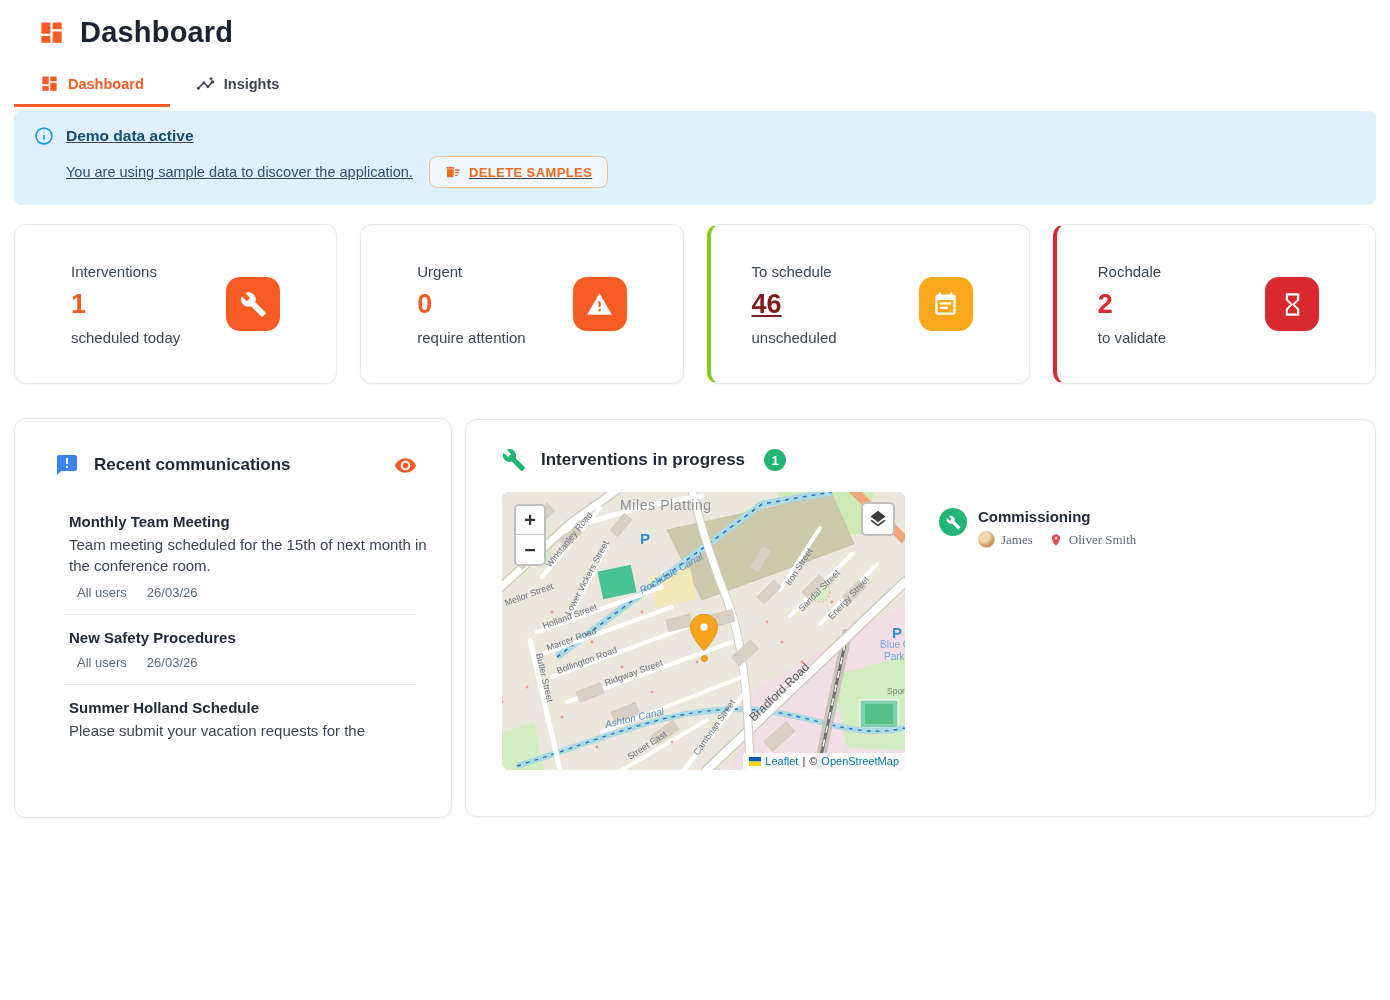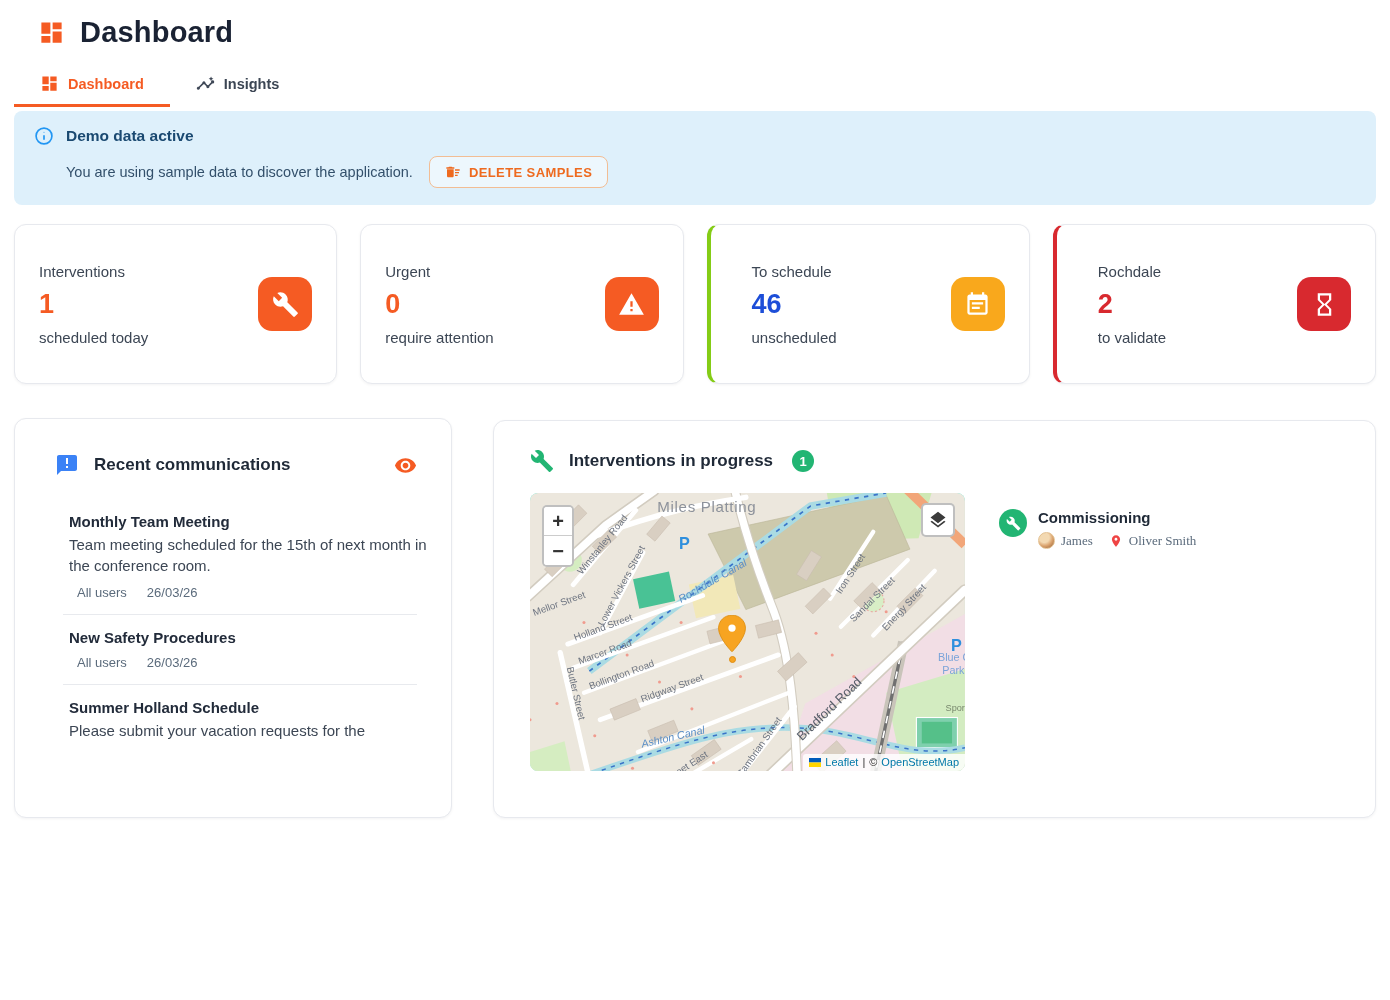--- a/index.html
+++ b/index.html
@@ -13,66 +13,66 @@
 
   
   .tabbar { display:flex; align-items:flex-end; margin-top:16px; }
   .tab { display:flex; align-items:center; gap:9px; padding:9px 26px 11px 26px; font-size:14.5px; font-weight:700;
          color:#3c4654; cursor:pointer; border-bottom:3px solid transparent; }
   .tab .t-icon { width:19px; height:19px; }
   .tab.active { color:#f55b23; border-bottom-color:#f55b23; }
   .tab:not(.active) .t-icon { color:#3e4756; }
 
   
-  .banner { margin-top:4px; background:#def0fb; border-radius:8px; padding:15px 11px 17px 20px; }
+  .banner { margin-top:4px; background:#def0fb; border-radius:8px; padding:15px 11px 17px 20px;text-decoration:underline; }
   .banner-row1 { display:flex; align-items:center; gap:12px; }
   .info-icon { width:20px; height:20px; color:#2196f3; flex:none; }
   .banner-title { font-size:15.5px; font-weight:700; color:#1a4971; }
   .banner-row2 { display:flex; align-items:center; gap:16px; margin:10px 0 0 32px; }
   .banner-msg { font-size:14.5px; color:#33506b; }
   .delete-btn { display:flex; align-items:center; gap:8px; padding:7px 15px; border:1px solid #f2bd94; border-radius:8px;
                 background:rgba(255,255,255,.45); color:#ee6a1f; font-size:13px; font-weight:700; letter-spacing:.4px; cursor:pointer; }
   .delete-btn svg { width:16px; height:16px; }
 
   
   .stats { display:grid; grid-template-columns:repeat(4,1fr); gap:23px; margin-top:19px; }
   .stat-card { background:#fff; border:1px solid #e7e9ee; border-radius:12px; height:160px;
-               box-shadow:0 1px 3px rgba(16,24,40,.05); padding:30px 24px; display:flex; align-items:center; justify-content:space-between; }
+               box-shadow:0 1px 3px rgba(16,24,40,.05); padding:30px 56px; display:flex; align-items:center; justify-content:space-between; }
   .stat-card.accent-amber { border-left:4px solid #84cc16; padding-left:41px; }
   .stat-card.accent-red   { border-left:4px solid #d8292f; padding-left:41px; }
   .stat-label, .stat-caption { font-size:15px; color:#3c4654; }
   .stat-value { font-size:27px; font-weight:800; margin:9px 0; }
-  .v-orange { color:#f55b23; } .v-amber { color:#1d4ed8; } .v-red { color:#d8292f; }
+  .v-orange { color:#f55b23; } .v-amber { color:#7f1d1d;text-decoration:underline; } .v-red { color:#d8292f; }
   .stat-iconbox { width:54px; height:54px; border-radius:14px; display:grid; place-items:center; flex:none; }
   .stat-iconbox svg { width:27px; height:27px; color:#fff; }
   .bg-orange { background:#f55b23; } .bg-amber { background:#f9a81c; } .bg-red { background:#d8292f; }
 
   
-  .panels { display:flex; gap:41px; margin-top:34px; align-items:flex-end; }
+  .panels { display:flex; gap:13px; margin-top:34px; align-items:center; }
   .panel { background:#fff; border:1px solid #e7e9ee; border-radius:12px; box-shadow:0 1px 3px rgba(16,24,40,.05); }
   .panel-left { width:438px; height:400px; padding:34px 22px 18px 40px; overflow:hidden; }
   .panel-right { flex:1; height:398px; padding:28px 36px; }
   .panel-head { display:flex; align-items:center; gap:15px; }
   .panel-title { font-size:17px; font-weight:700; color:#1f2937; }
   .comm-icon { width:24px; height:24px; color:#3b82f6; flex:none; }
   .eye-icon { width:23px; height:23px; color:#f55b23; margin-left:auto; margin-right:12px; cursor:pointer; flex:none; }
 
   .comm-items { margin:36px 0 0 14px; }
   .comm-title { font-size:15px; font-weight:700; color:#222b3a; }
   .comm-body { font-size:15px; color:#3c4654; line-height:21px; margin-top:4px; }
   .comm-meta { display:flex; gap:20px; font-size:13px; color:#5b6b7c; margin:9px 0 0 8px; }
   .comm-divider { border:none; border-top:1px solid #e8eaee; margin:14px 12px 14px -6px; }
 
   .wrench-green { width:24px; height:24px; color:#22b573; flex:none; }
   .count-badge { width:22px; height:22px; border-radius:50%; background:#22b573; color:#fff; font-size:13px; font-weight:700;
                  display:grid; place-items:center; margin-left:4px; }
   .progress-content { display:flex; gap:34px; margin-top:20px; }
 
   
-  .map { position:relative; width:435px; height:278px; border-radius:8px; overflow:hidden; flex:none; cursor:grab; background:#5eead4; }
+  .map { position:relative; width:403px; height:278px; border-radius:8px; overflow:hidden; flex:none; cursor:grab; background:#5eead4; }
   .map svg.tiles { position:absolute; inset:0; }
   .zoom-ctl { position:absolute; top:12px; left:12px; width:32px; border:2px solid rgba(0,0,0,.25); border-radius:5px; overflow:hidden; background:#fff; }
   .zoom-btn { width:100%; height:29px; background:#fff; border:none; font-size:20px; font-weight:700; color:#333; line-height:26px; cursor:pointer; display:block; }
   .zoom-btn.zin { border-bottom:1px solid #ccc; }
   .layers-ctl { position:absolute; top:10px; right:10px; width:34px; height:34px; background:#fff; border:2px solid rgba(0,0,0,.25);
                 border-radius:5px; display:grid; place-items:center; cursor:pointer; }
   .layers-ctl svg { width:20px; height:20px; color:#3b3b3b; }
   .attribution { position:absolute; right:0; bottom:0; background:rgba(255,255,255,.82); font-size:11px; color:#333;
                  padding:2px 6px 3px 6px; display:flex; align-items:center; gap:4px; border-top-left-radius:3px; }
   .attribution a { color:#0078a8; text-decoration:none; cursor:pointer; }

